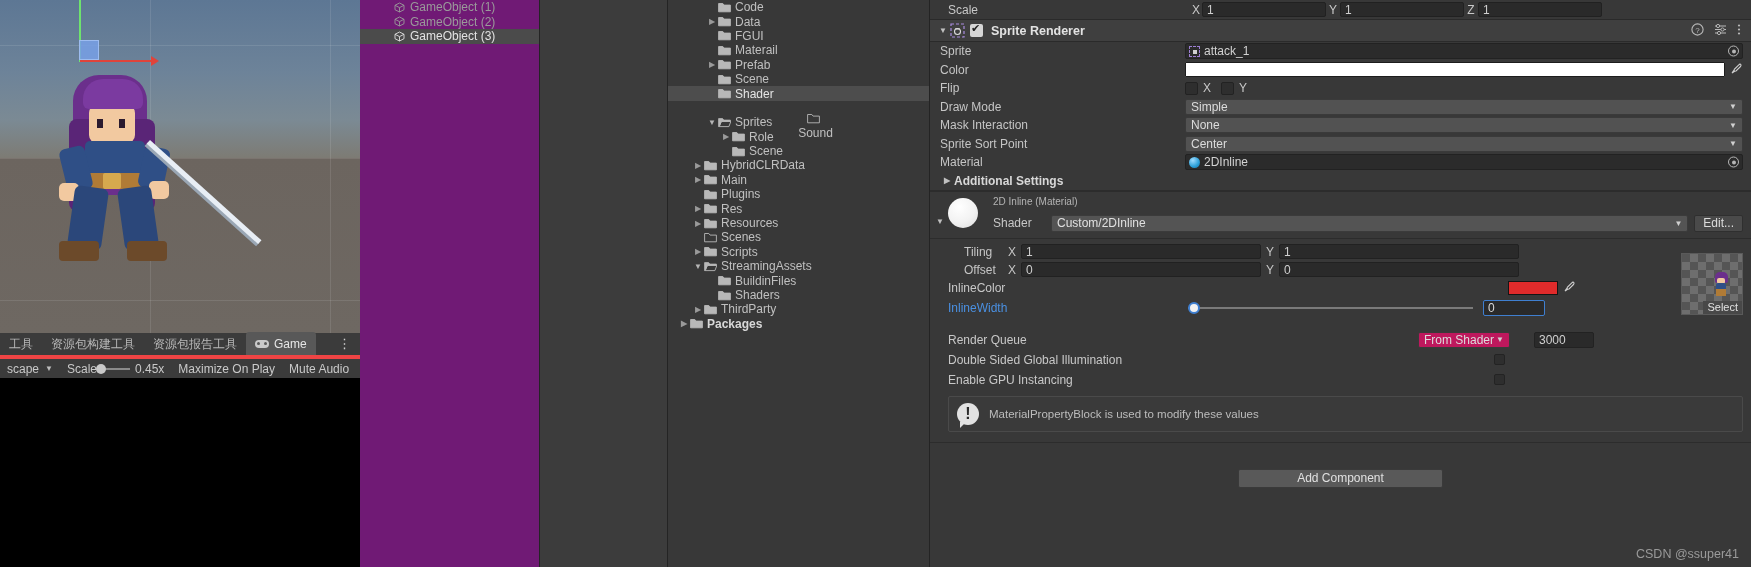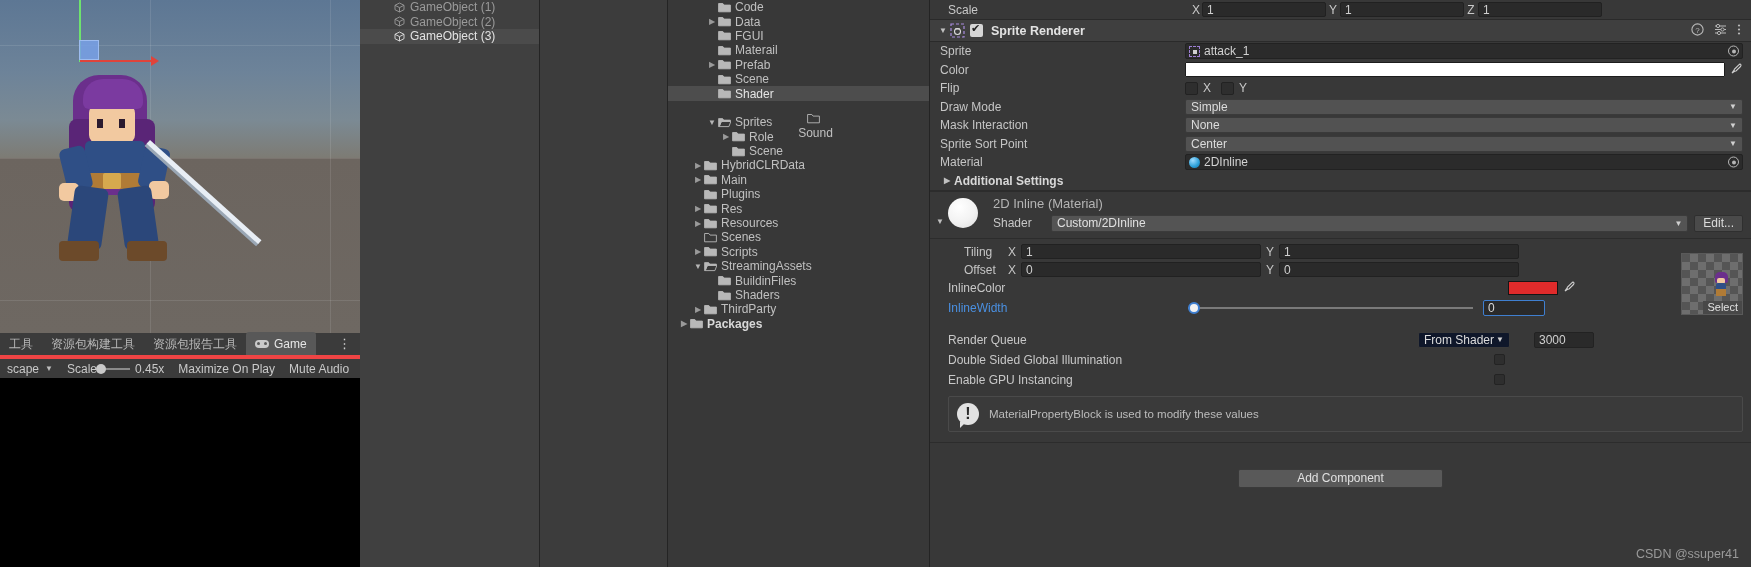--- a/index.html
+++ b/index.html
@@ -108,21 +108,21 @@
     position:absolute; left:-4px; top:-4px; width:10px; height:10px;
     border-radius:50%; background:#c9c9c9;
   }
   .gv-black {
     position:absolute; left:0; top:378px; width:360px; height:189px; background:#000;
   }
 
   
   .hier-pane {
     position:absolute; left:360px; top:0; width:180px; height:567px;
-    background:#404040; border-right:1px solid #242424;
+    background:#701a75; border-right:1px solid #242424;
   }
   .hier-row {
     height:14.5px; display:flex; align-items:center; padding-left:34px;
     color:#9a9a9a; font-size:12px; white-space:nowrap;
   }
   .hier-row.selected { background:#4b4b4b; color:#e2e2e2; }
   .cube-icon {
     width:11px; height:11px; margin-right:5px; flex:0 0 auto;
     position:relative;
   }
@@ -244,21 +244,21 @@
 
   
   .mat-block { background:#383838; border-top:1px solid #2c2c2c; }
   .mat-head { height:46px; position:relative; }
   .mat-sphere {
     position:absolute; left:18px; top:6px; width:30px; height:30px;
     border-radius:50%;
     background: radial-gradient(circle at 38% 30%, #ffffff 0%, #f2f2f2 55%, #dcdcdc 100%);
   }
   .mat-title {
-    position:absolute; left:63px; top:4px; color:#b4b4b4; font-size:13px;
+    position:absolute; left:63px; top:4px; color:#b4b4b4; font-size:10px;
   }
   .mat-tri {
     position:absolute; left:6px; top:25px; color:#c0c0c0; font-size:8px;
   }
   .shader-row {
     position:absolute; left:63px; top:23px; right:8px; height:17px;
     display:flex; align-items:center;
   }
   .shader-dd {
     flex:1; height:17px; background:#545454; border:1px solid #3b3b3b;
@@ -303,21 +303,21 @@
   }
   .numfield-focus {
     width:62px; height:16px; background:#2a2a2a; border:1px solid #3f7fd0;
     border-radius:2px; display:flex; align-items:center; padding:0 4px;
     color:#d8d8d8; font-size:12px;
   }
   .color-red {
     width:50px; height:14px; background:#e02b2b; border:1px solid #151515;
   }
   .rq-dd {
-    width:92px; height:16px; background:#0f172a; border:1px solid #3a3a3a;
+    width:92px; height:16px; background:#be185d; border:1px solid #3a3a3a;
     border-radius:2px; display:flex; align-items:center; padding:0 5px;
     color:#dcdcdc; font-size:12px;
   }
   .rq-num {
     width:60px; height:16px; background:#2a2a2a; border:1px solid #222;
     border-radius:2px; display:flex; align-items:center; padding:0 4px;
     color:#d0d0d0; font-size:12px;
   }
   .tinybox {
     width:11px; height:11px; background:#2e2e2e; border:1px solid #232323;

